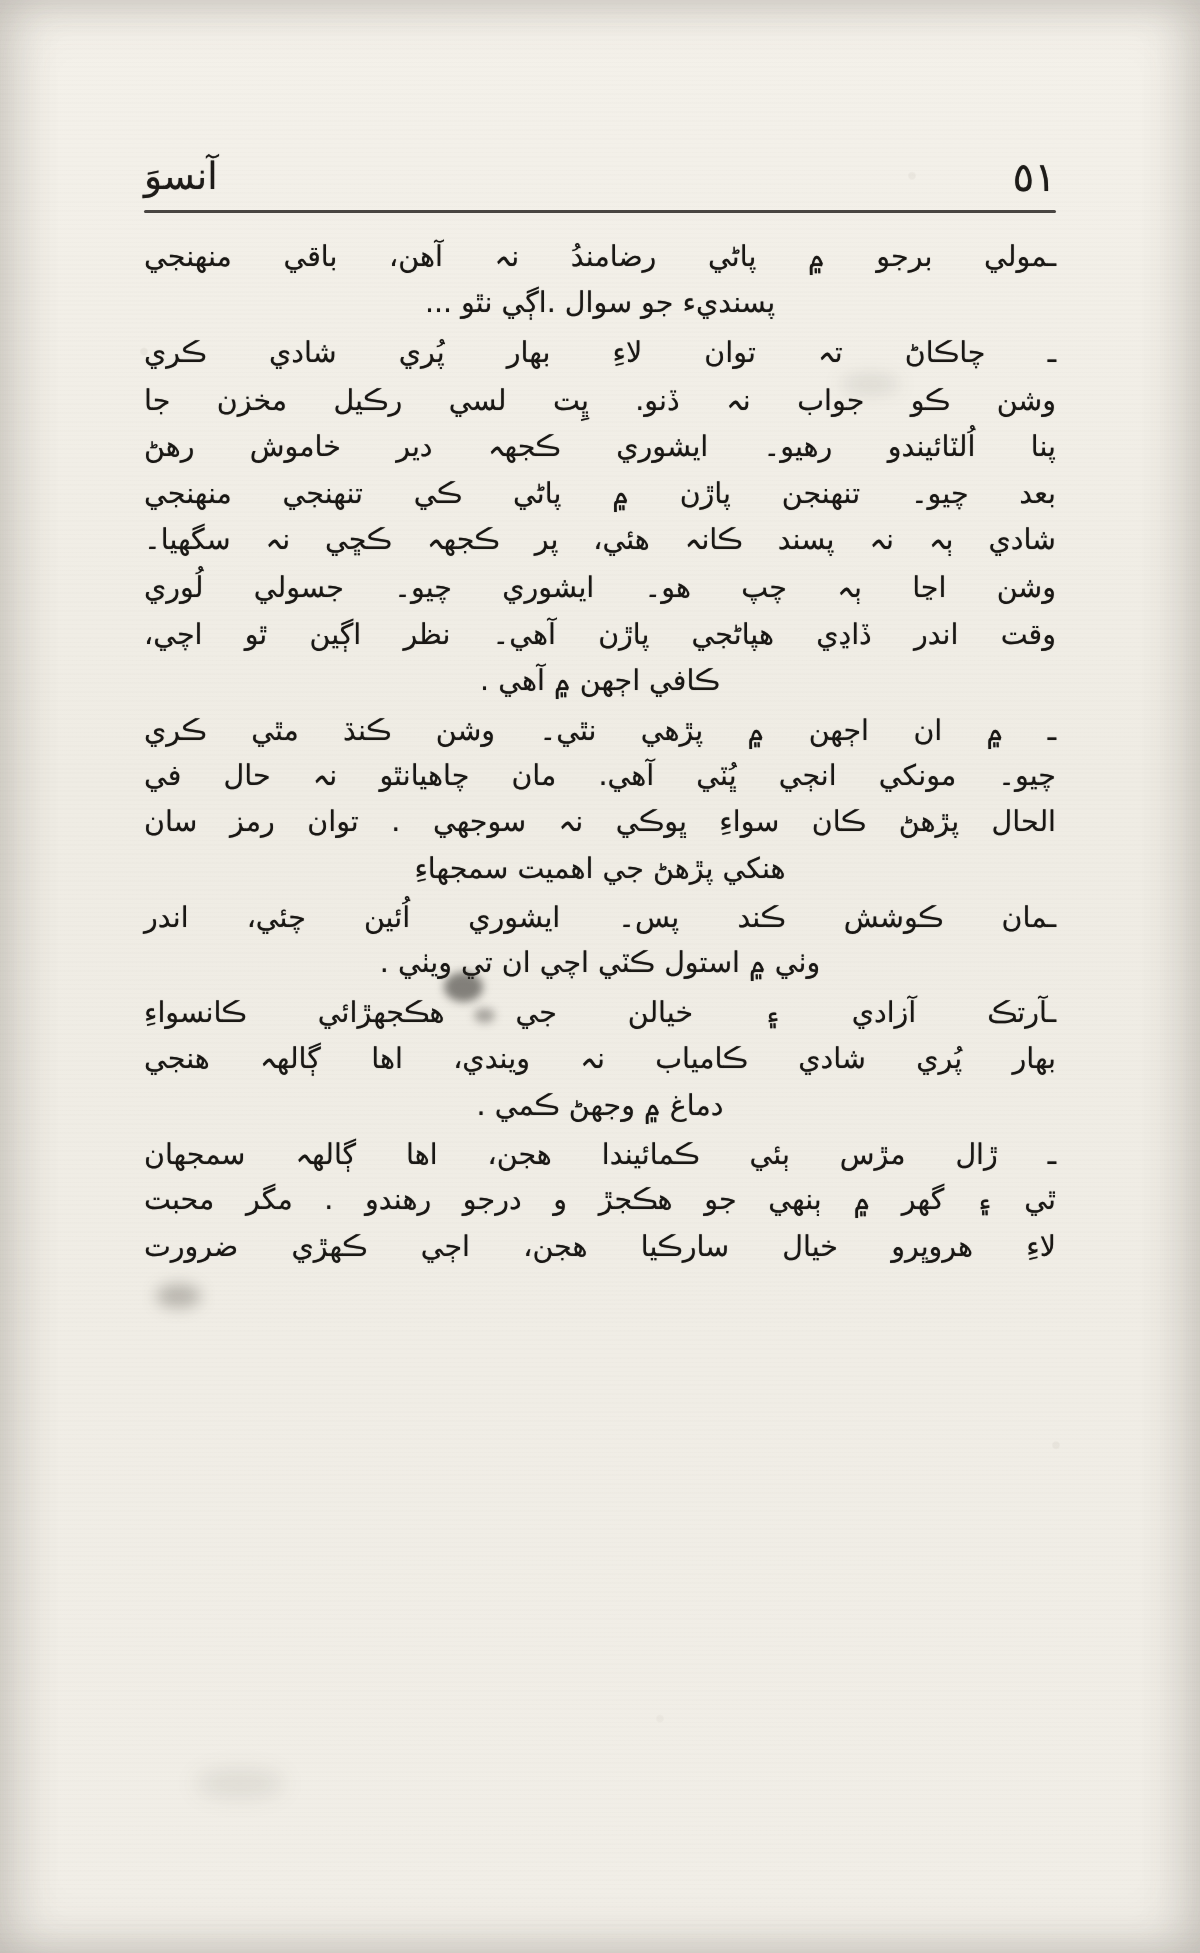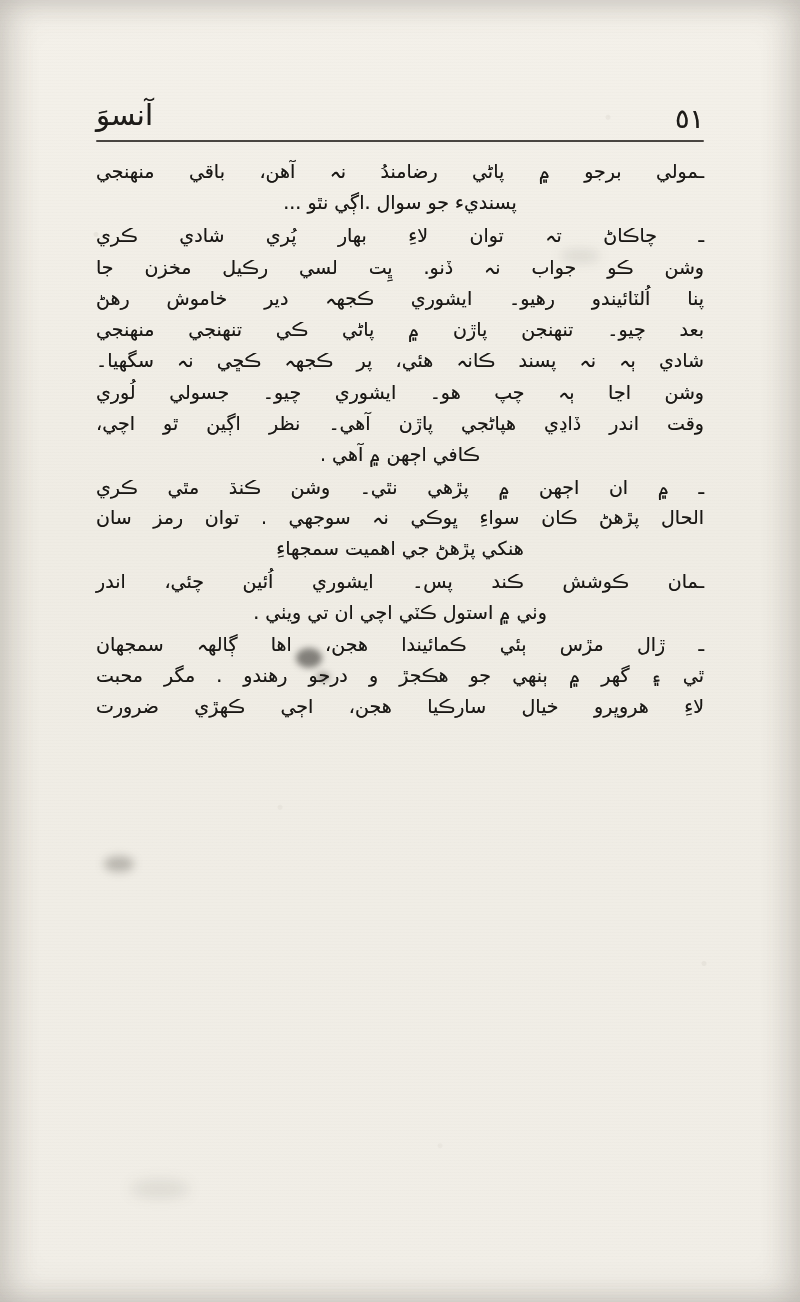--- a/index.html
+++ b/index.html
@@ -77,21 +77,21 @@
     color: #1d1b18;
     font-family: "DejaVu Sans", sans-serif;
     line-height: 1;
   }
   .page-number {
     font-size: 27px;
     letter-spacing: 1px;
     transform: translateY(-2px);
   }
   .book-title {
-    font-size: 29px;
+    font-size: 25px;
     transform: translateY(-4px);
   }
   .rule {
     margin-top: 6px;
     height: 2px;
     background: #2a2723;
     opacity: 0.85;
     width: 100%;
     border-radius: 1px;
   }
@@ -152,29 +152,35 @@
       </p>
 
       <p class="para">
         <span class="ln justify">وشن اڃا ٻہ چپ هو۔ ايشوري چيو۔ جسولي لُوري</span>
         <span class="ln justify">وقت اندر ڏاڍي هپاڻجي پاڙن آهي۔ نظر اڳين ٿو اچي،</span>
         <span class="ln last">ڪافي اڄهن ۾ آهي .</span>
       </p>
 
       <p class="para">
         <span class="ln justify">ـ ۾ ان اڄهن ۾ پڙهي نٿي۔ وشن ڪنڌ مٿي ڪري</span>
+        <span class="ln justify">چيو۔ مونکي انڄي ڀُٽي آهي. مان چاهيانٿو نہ حال في</span>
         <span class="ln justify">الحال پڙهڻ ڪان سواءِ ڀوڪي نہ سوجهي . توان رمز سان</span>
         <span class="ln last">هنکي پڙهڻ جي اهميت سمجهاءِ</span>
       </p>
 
       <p class="para">
         <span class="ln justify">ـمان ڪوشش ڪند پس۔ ايشوري اُئين چئي، اندر</span>
         <span class="ln last">وٺي ۾ استول ڪٽي اچي ان تي ويٺي .</span>
       </p>
 
+      <p class="para">
+        <span class="ln justify">ـآرتڪ آزادي ۽ خيالن جي هڪجهڙائي ڪانسواءِ</span>
+        <span class="ln justify">بهار پُري شادي ڪامياب نہ ويندي، اها ڳالهہ هنجي</span>
+        <span class="ln last">دماغ ۾ وجهڻ ڪمي .</span>
+      </p>
 
       <p class="para">
         <span class="ln justify">ـ ڙال مڙس ٻئي ڪمائيندا هجن، اها ڳالهہ سمجهان</span>
         <span class="ln justify">ٿي ۽ گهر ۾ ٻنهي جو هڪجڙ و درجو رهندو . مگر محبت</span>
         <span class="ln justify">لاءِ هروڀرو خيال سارڪيا هجن، اڄي ڪهڙي ضرورت</span>
       </p>
 
     </div>
   </div>
 

